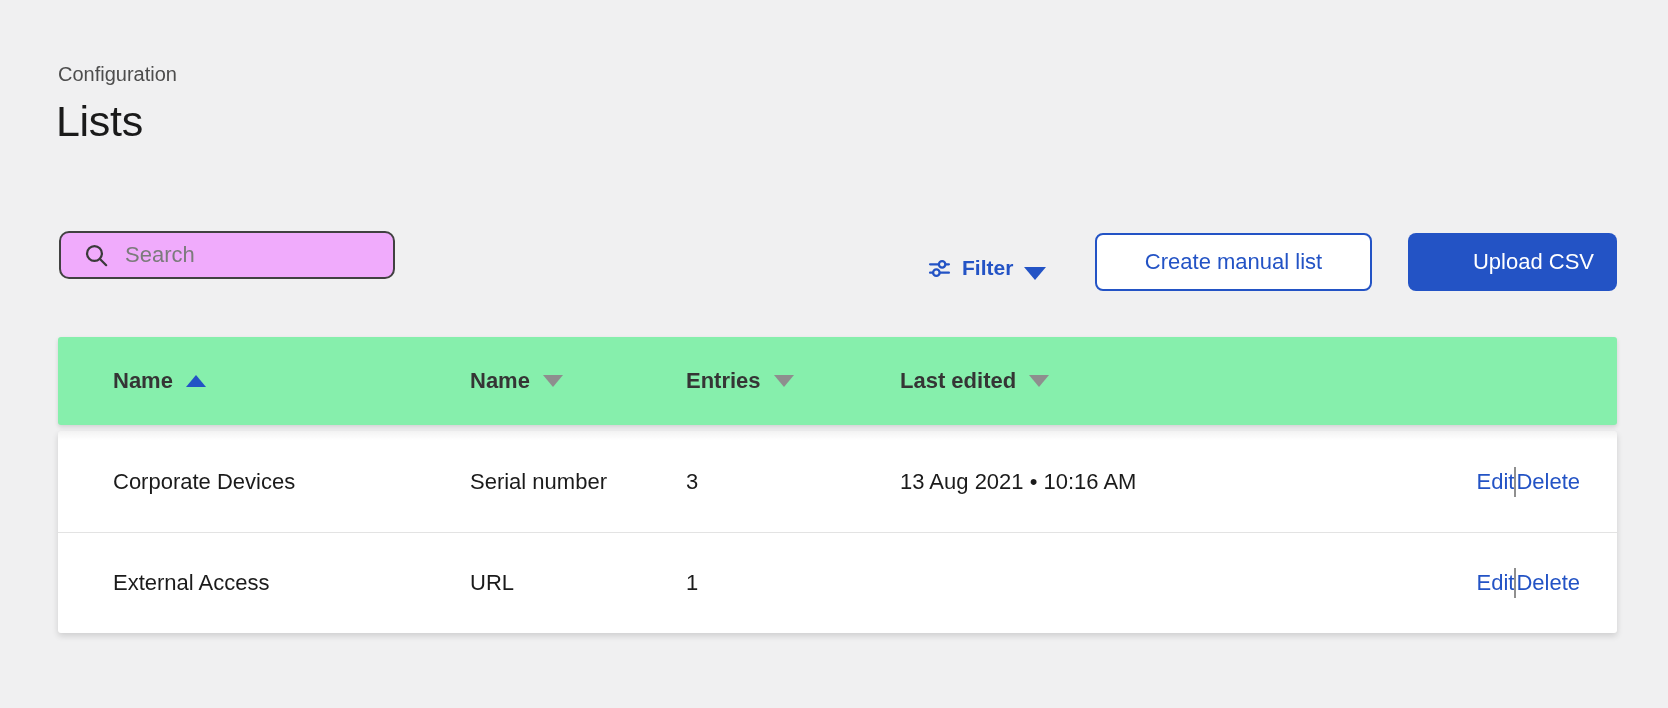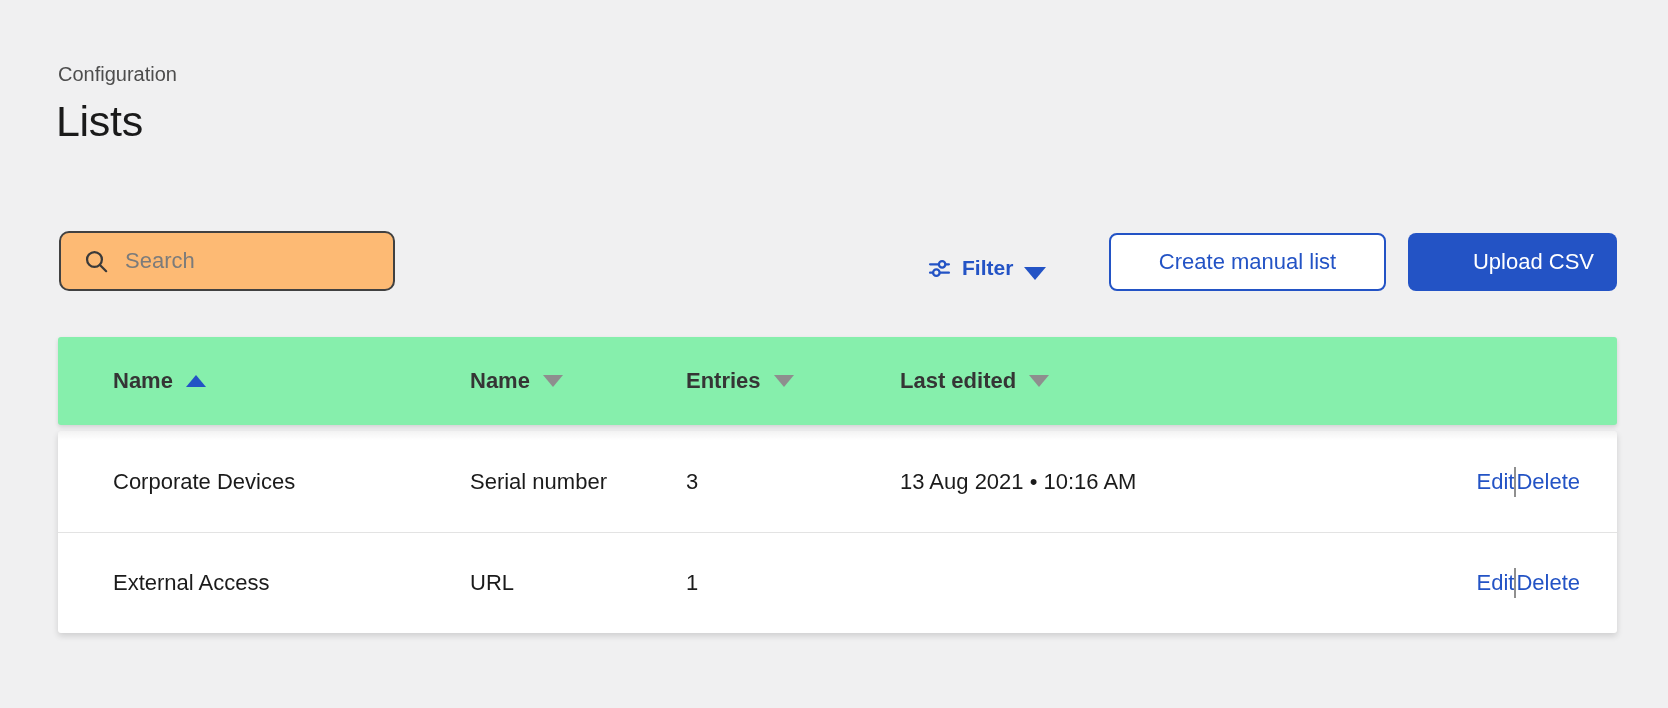--- a/index.html
+++ b/index.html
@@ -19,22 +19,22 @@
   }
   .page-title {
     position:absolute; left:56px; top:97px;
     font-size:43px; font-weight:400; color:#1a1a1a;
     letter-spacing:-0.3px;
   }
 
   
   .search-box {
     position:absolute; left:59px; top:231px;
-    width:336px; height:60px;
-    background:#fdba74;
+    width:336px; height:48px;
+    background:#f0abfc;
     border:2px solid #414141; border-radius:10px;
     display:flex; align-items:center; gap:15px;
     padding:0 18px 0 22px;
   }
   .search-box input {
     flex:1; border:none; outline:none; background:transparent;
     font-family:"Liberation Sans", sans-serif;
     font-size:22px; color:#333;
   }
   .search-box input::placeholder { color:#7b7b7b; }
@@ -57,21 +57,21 @@
 
   .btn { 
     display:flex; align-items:center; justify-content:center;
     font-size:22px; border-radius:8px; cursor:pointer;
     font-family:"Liberation Sans", sans-serif;
   }
   .btn-outline {
     position:absolute; left:1095px; top:233px;
     width:277px; height:58px;
     background:#ffffff;
-    border:2px solid #2353C5; color:#2353C5;margin-left:14px;
+    border:2px solid #2353C5; color:#2353C5;
   }
   .btn-primary {
     position:absolute; left:1408px; top:233px;
     width:209px; height:58px;
     background:#2353C5; border:none; color:#ffffff;padding-left:42px;
   }
 
   
   .table-header-card {
     position:absolute; left:58px; top:337px;

